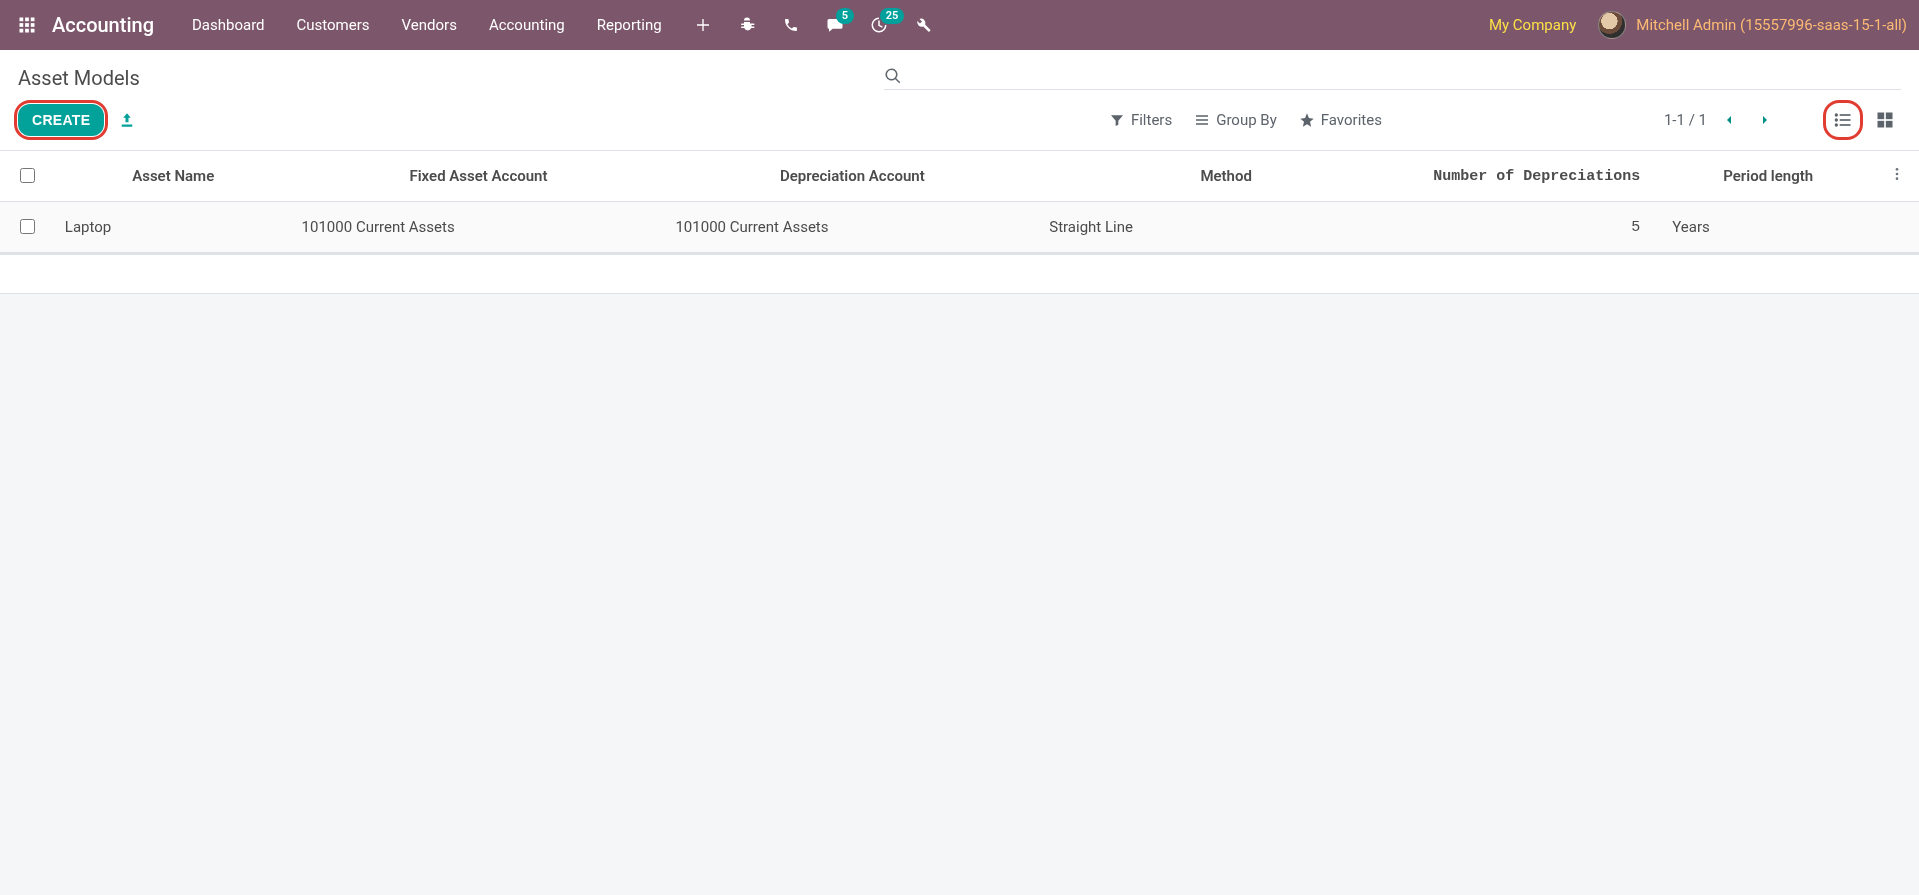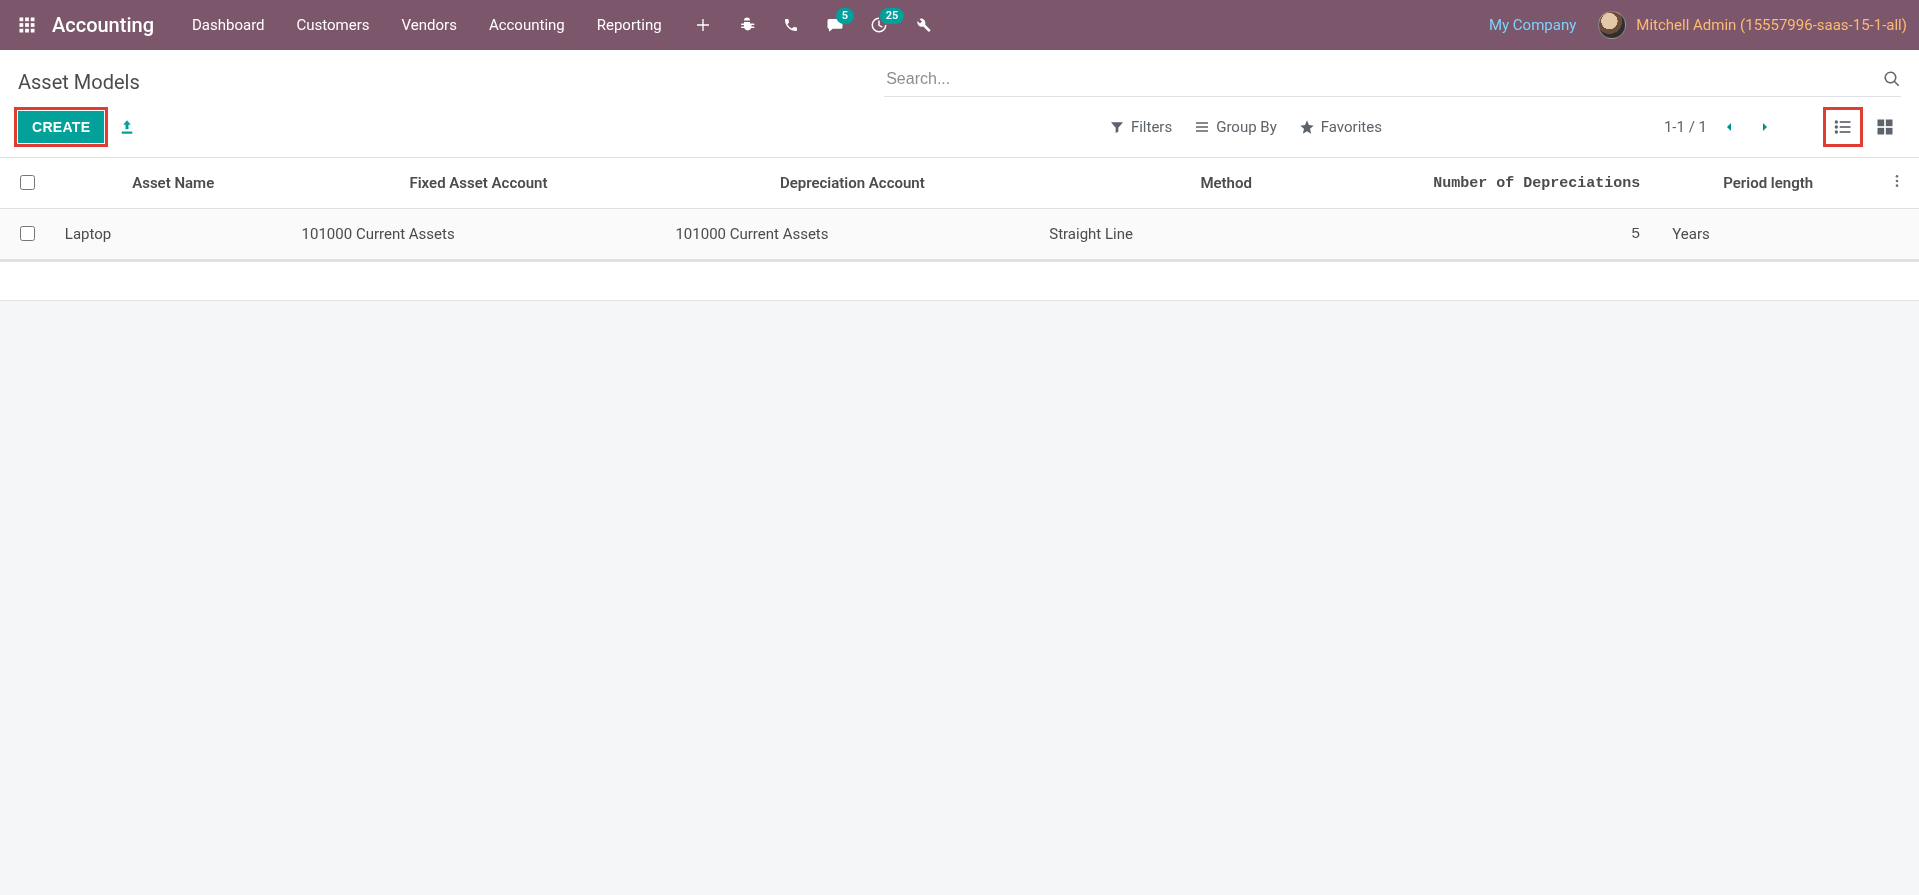--- a/index.html
+++ b/index.html
@@ -53,21 +53,21 @@
   .nav-icons { display:flex; align-items:center; gap:18px; margin-left:8px; }
   .nav-icon { position:relative; display:flex; align-items:center; justify-content:center; width:26px; height:26px; color:#fff; cursor:pointer; }
   .nav-icon svg { fill:#fff; }
   .badge {
     position:absolute; top:-4px; left:14px;
     background: var(--badge); color:#fff;
     border-radius:10px; font-size:11px; font-weight:600;
     padding:1px 6px; line-height:14px;
   }
   .nav-right { margin-left:auto; display:flex; align-items:center; gap:22px; }
-  .company-label { color:#7dd3fc; font-size:15px; cursor:pointer;text-align:right; }
+  .company-label { color:#fde047; font-size:15px; cursor:pointer;text-align:right; }
   .user-chip { display:flex; align-items:center; gap:10px; color:#fdba74; font-size:15px; cursor:pointer; }
   .avatar {
     width:28px; height:28px; border-radius:50%;
     background: radial-gradient(circle at 40% 35%, #e4c9a8 0 35%, #6b4c3b 36% 55%, #2f2f2f 56% 100%);
     border:1px solid rgba(255,255,255,.4);
   }
 
   
   .control-panel {
     background:#fff;
@@ -83,21 +83,21 @@
   }
   .search-input::placeholder { color:#8a8f96; }
   .search-btn { color:#5f666d; cursor:pointer; display:flex; align-items:center; }
 
   .cp-row.second { padding-top:6px; padding-bottom:14px; }
   .btn-create {
     background: var(--teal); color:#fff; border:none;
     padding:8px 14px; font-size:14px; font-weight:600; letter-spacing:.3px;
     cursor:pointer;
   }
-  .hl-red { outline:3px solid var(--highlight); outline-offset:1px; }
+  .hl-red { outline:3px solid var(--highlight); outline-offset:1px;border-radius:12px; }
   .import-icon { margin-left:14px; color: var(--teal); cursor:pointer; display:flex; align-items:center; }
 
   .toolbar-right { margin-left:auto; display:flex; align-items:center; gap:22px; }
   .tool { display:flex; align-items:center; gap:6px; color:#5c636a; font-size:15px; cursor:pointer; }
   .tool svg { fill:#5c636a; }
   .pager { display:flex; align-items:center; gap:8px; color:#5c636a; font-size:15px; margin-left:260px; }
   .pager .arrow { width:28px; height:28px; display:flex; align-items:center; justify-content:center; cursor:pointer; color:#008f88;}
   .view-switch { display:flex; gap:10px; margin-left:26px; align-items:center;}
   .view-btn { width:32px; height:32px; display:flex; align-items:center; justify-content:center; cursor:pointer; color:#5c636a; }
   .view-btn svg { fill:#5c636a; }
@@ -193,21 +193,20 @@
       <div class="avatar"></div>
       <span>Mitchell Admin (15557996-saas-15-1-all)</span>
     </div>
   </div>
 </div>
 
 <div class="control-panel">
   <div class="cp-row first">
     <div class="breadcrumb">Asset Models</div>
     <div class="search-wrap">
-      <input class="search-input" type="text" placeholder="Search..." style="">
       <span class="search-btn">
         <svg class="i18" viewBox="0 0 24 24" fill="#5f666d">
             <path d="M10 2a8 8 0 0 1 6.3 12.9l5.4 5.4-1.4 1.4-5.4-5.4A8 8 0 1 1 10 2zm0 2a6 6 0 1 0 0 12 6 6 0 0 0 0-12z"></path>
           </svg>
       </span>
     </div>
   </div>
   <div class="cp-row second">
     <button class="btn-create hl-red">CREATE</button>
     <span class="import-icon">

